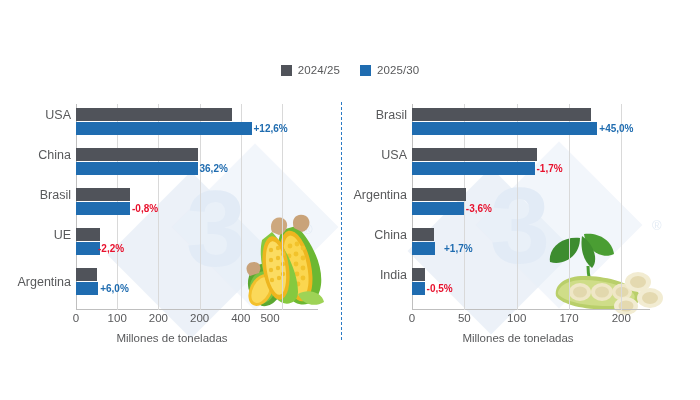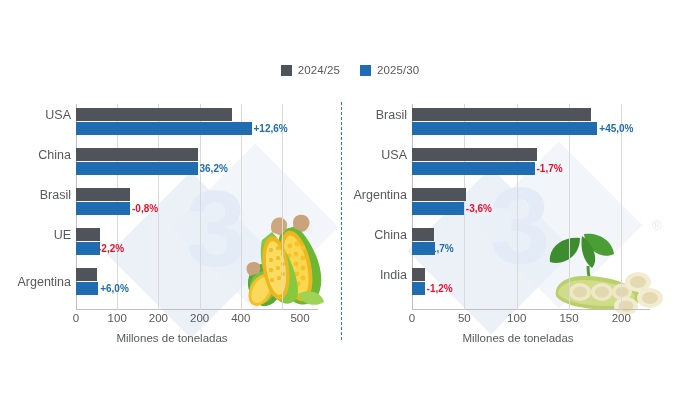--- a/index.html
+++ b/index.html
@@ -352,21 +352,21 @@
         <div class="bar bar-prev" style="width:21.0px;"></div>
         <div class="bar bar-cur" style="width:22.2px;"></div>
         <div class="delta pos" style="left:22.2px;">+6,0%</div>
       </div>
 
       <span class="tick" style="left:0px;">0</span>
       <span class="tick" style="left:41.2px;">100</span>
       <span class="tick" style="left:82.4px;">200</span>
       <span class="tick" style="left:123.6px;">200</span>
       <span class="tick" style="left:164.8px;">400</span>
-      <span class="tick" style="left:224px;">500</span>
+      <span class="tick" style="left:194px;">500</span>
     </div>
     <div class="axis-title">Millones de toneladas</div>
   </div>
 
   <div class="panel" id="panel-right">
     <div class="plot" id="plot-right">
       <div class="axis-line"></div>
       <div class="axis-base"></div>
 
       <div class="gridline" style="left:52.3px;"></div>
@@ -392,32 +392,32 @@
         <span class="cat-label">Argentina</span>
         <div class="bar bar-prev" style="width:54.4px;"></div>
         <div class="bar bar-cur" style="width:51.8px;"></div>
         <div class="delta neg" style="left:51.8px;">-3,6%</div>
       </div>
 
       <div class="group" style="top:124px;">
         <span class="cat-label">China</span>
         <div class="bar bar-prev" style="width:22.0px;"></div>
         <div class="bar bar-cur" style="width:22.5px;"></div>
-        <div class="delta pos" style="left:11px;">+1,7%</div>
+        <div class="delta pos" style="left:30px;">+1,7%</div>
       </div>
 
       <div class="group" style="top:164px;">
         <span class="cat-label">India</span>
         <div class="bar bar-prev" style="width:12.6px;"></div>
         <div class="bar bar-cur" style="width:12.6px;"></div>
-        <div class="delta neg" style="left:12.6px;">-1,2%</div>
+        <div class="delta neg" style="left:12.6px;">-0,5%</div>
       </div>
 
       <span class="tick" style="left:0px;">0</span>
       <span class="tick" style="left:52.3px;">50</span>
       <span class="tick" style="left:104.7px;">100</span>
-      <span class="tick" style="left:157.0px;">150</span>
+      <span class="tick" style="left:157.0px;">170</span>
       <span class="tick" style="left:209.3px;">200</span>
     </div>
     <div class="axis-title">Millones de toneladas</div>
   </div>
 
 </div>
 
 </body></html>

